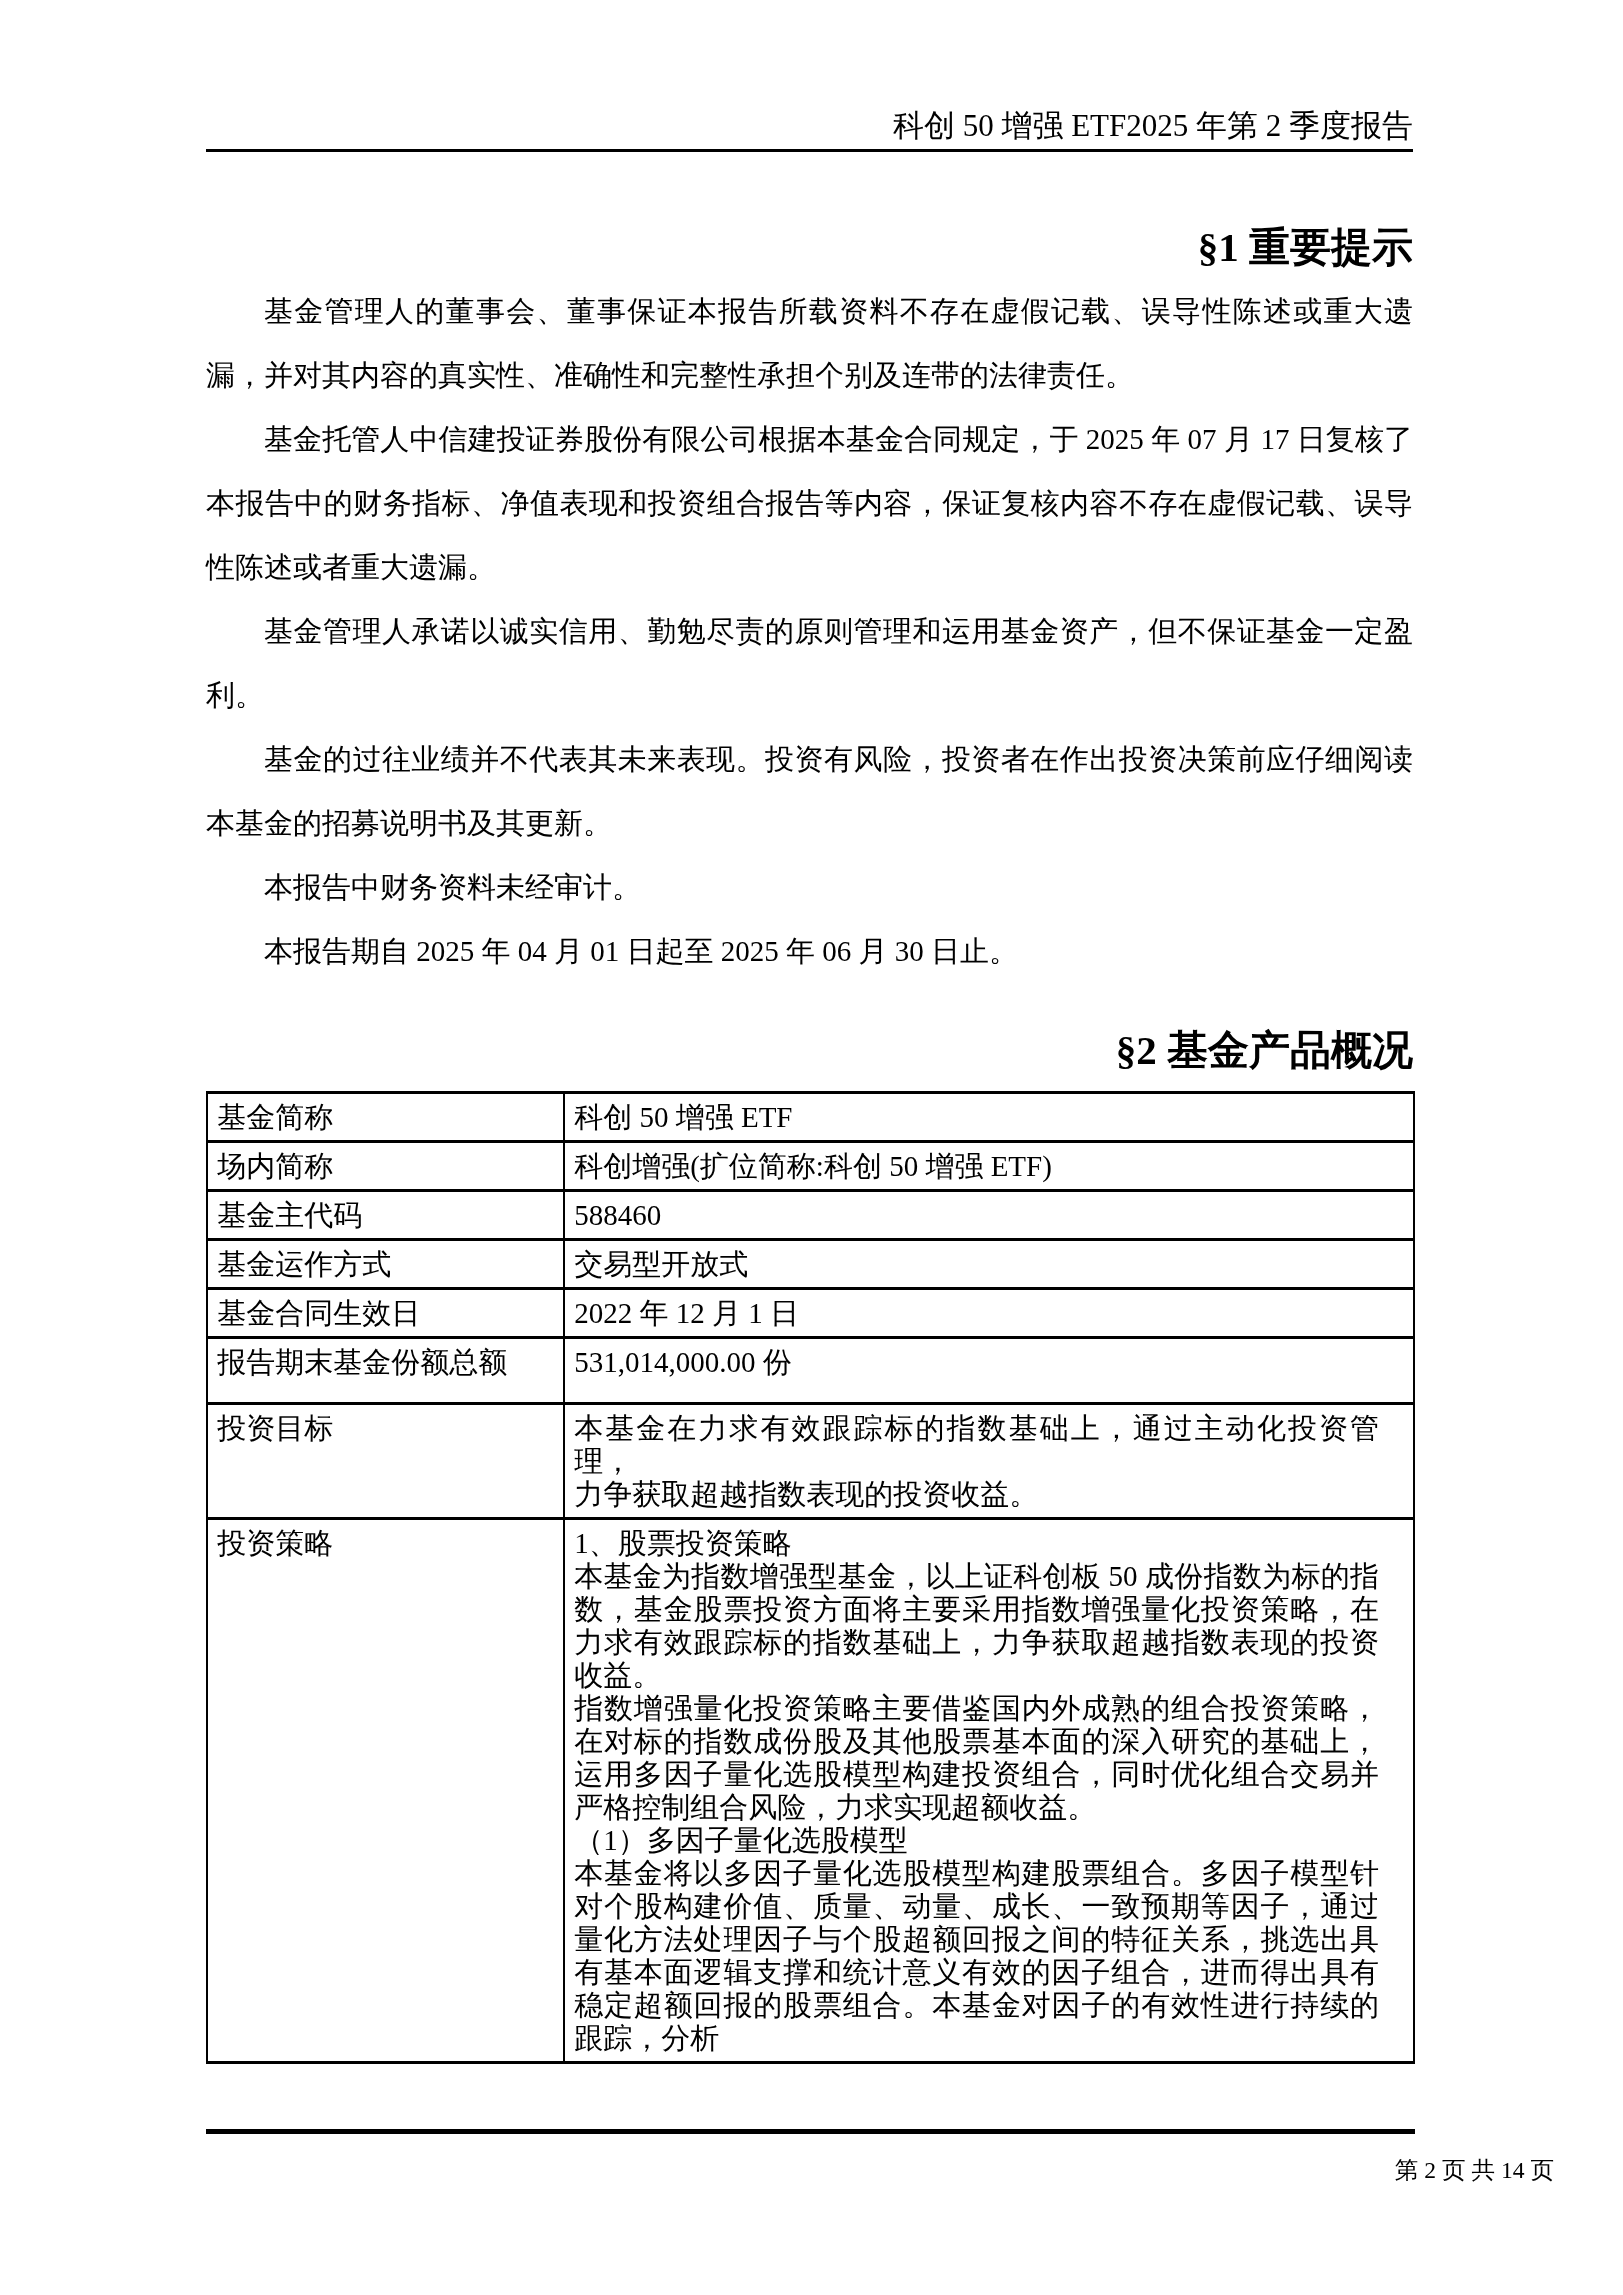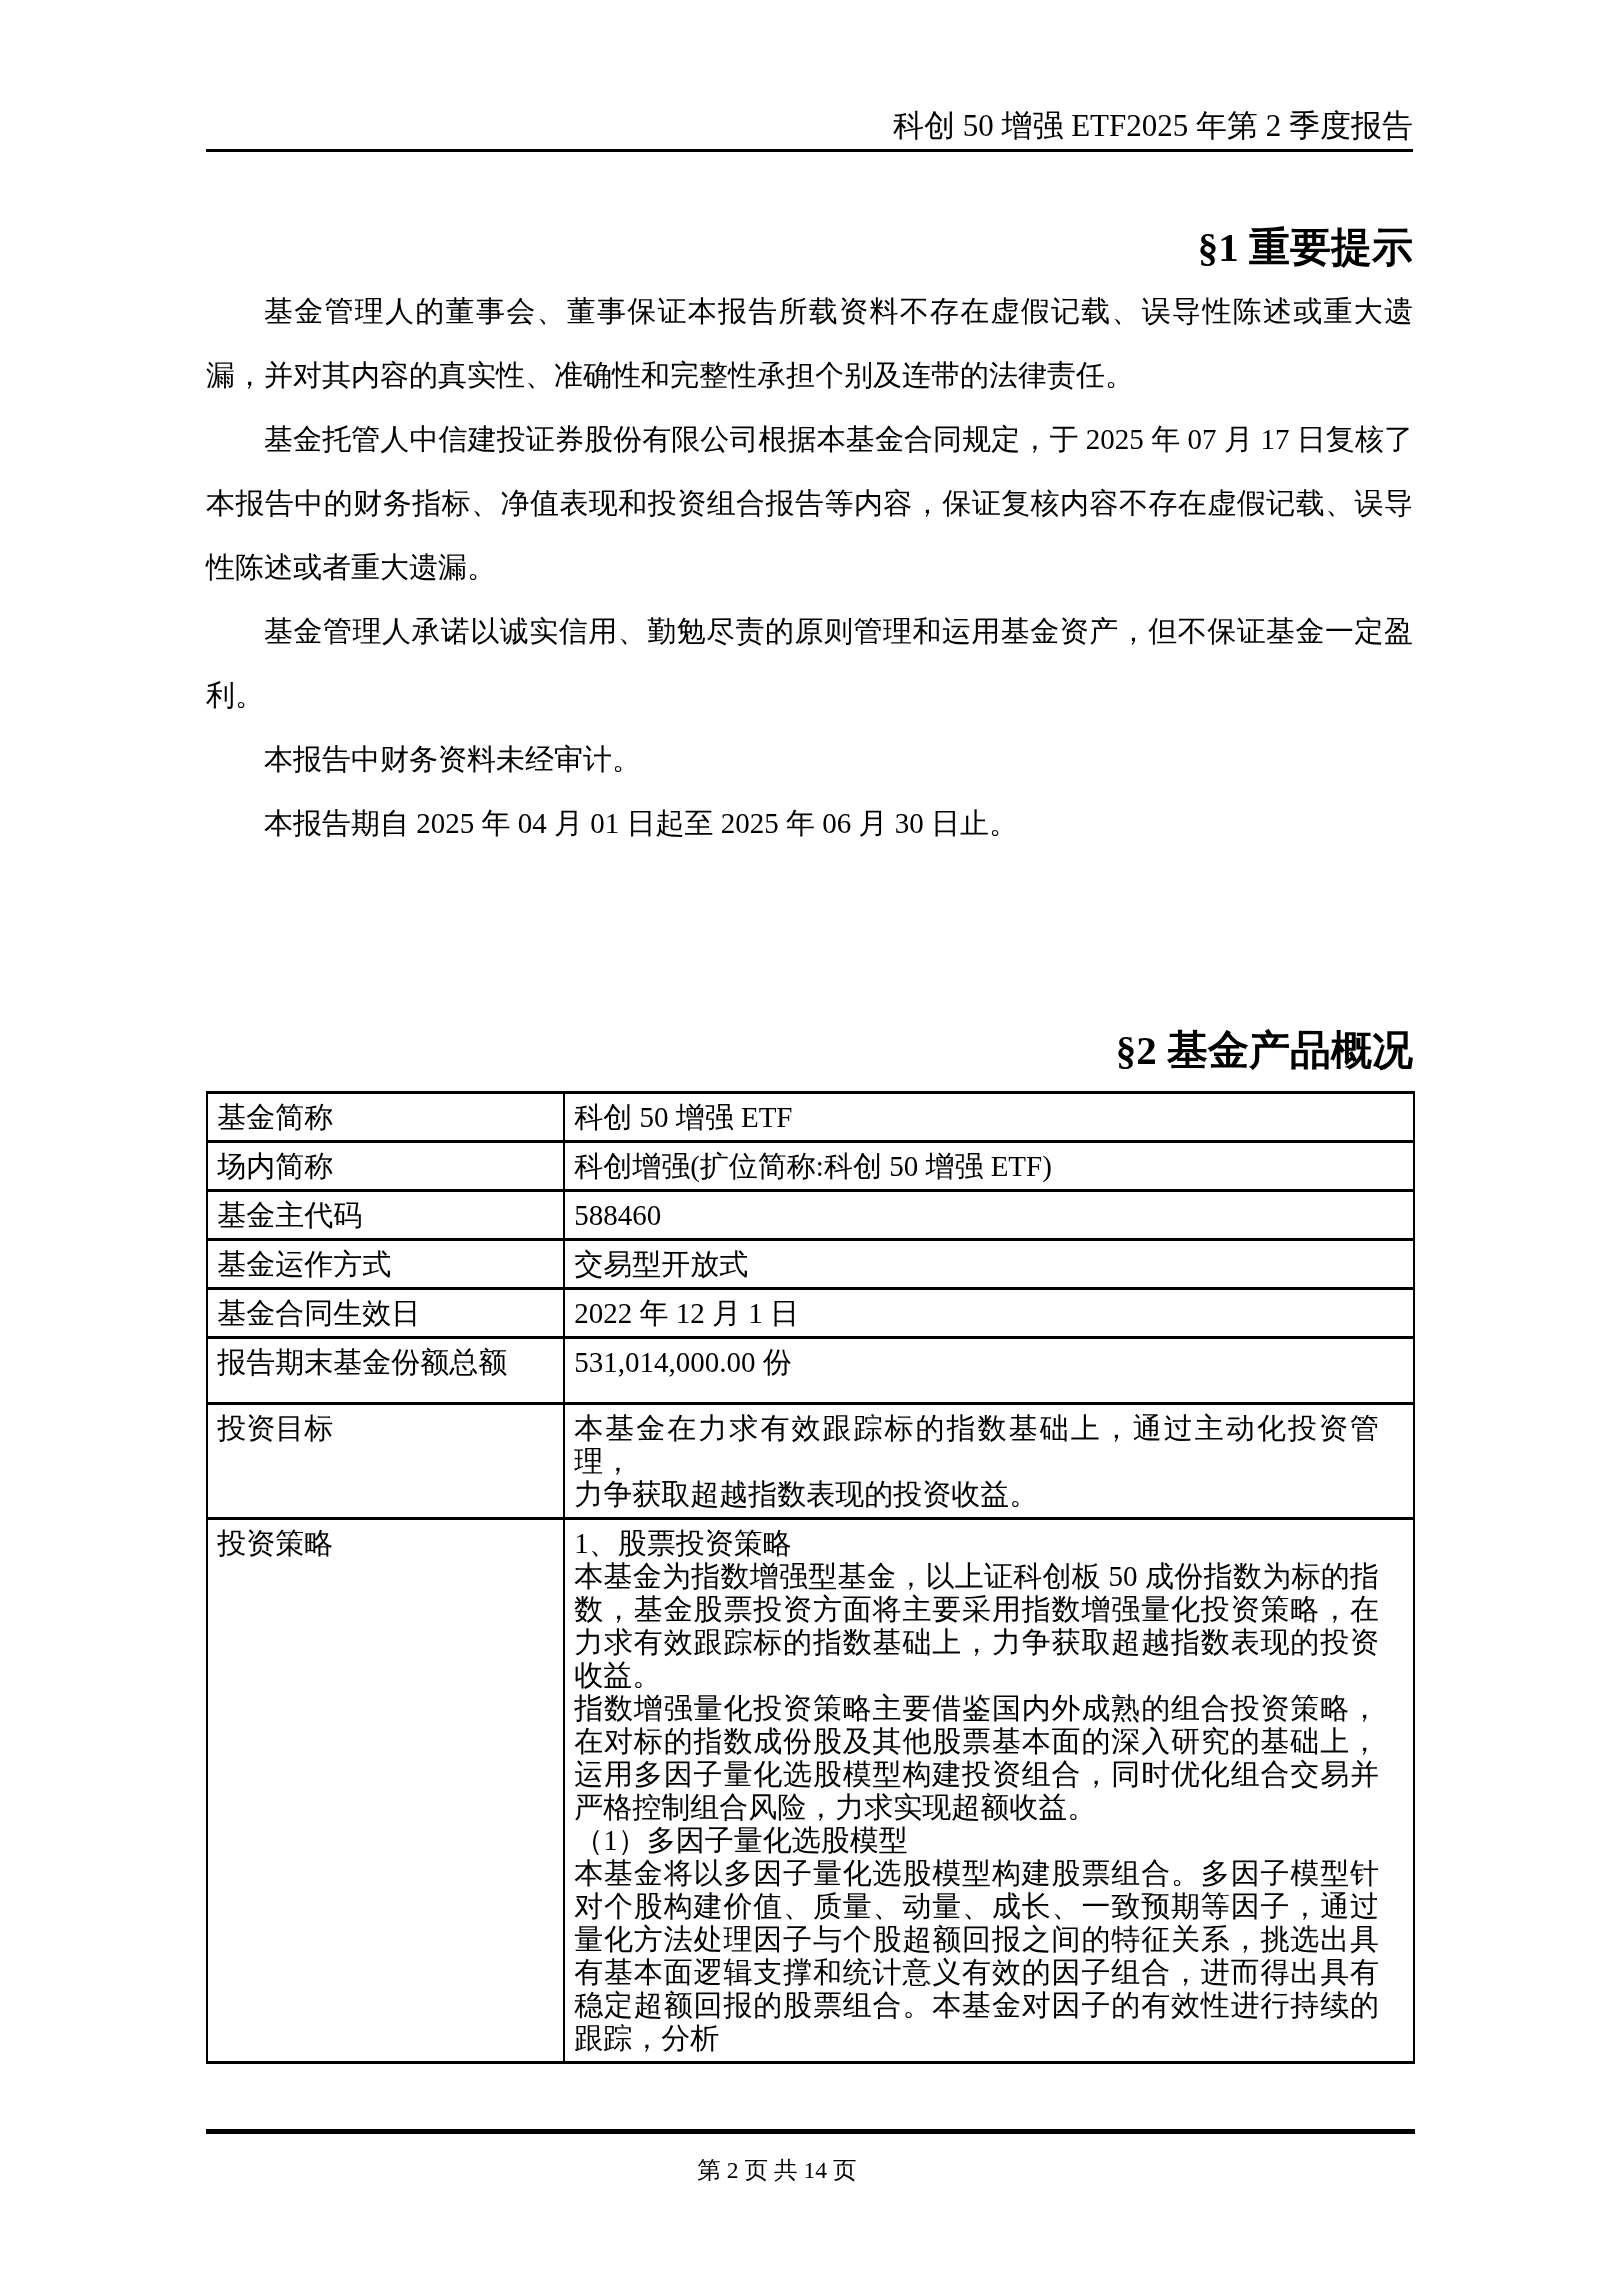--- a/index.html
+++ b/index.html
@@ -90,39 +90,40 @@
     left: 206px;
     width: 1209px;
     height: 5.2px;
     background: #000000;
   }
   .page-footer {
     position: absolute;
     top: 2153px;
     left: 0;
     width: 1554px;
-    text-align: center;
+    text-align: right;
     font-size: 23.6px;
     line-height: 35px;
   }
 </style>
 </head>
 <body>
 
 <div class="page">
 
   <div class="header-text">科创 50 增强 ETF2025 年第 2 季度报告</div>
   <div class="header-rule"></div>
 
   <div class="sec-title sec1-title">§1 重要提示</div>
 
   <div class="body-block">
     <p>基金管理人的董事会、董事保证本报告所载资料不存在虚假记载、误导性陈述或重大遗漏，并对其内容的真实性、准确性和完整性承担个别及连带的法律责任。</p>
     <p>基金托管人中信建投证券股份有限公司根据本基金合同规定，于 2025 年 07 月 17 日复核了本报告中的财务指标、净值表现和投资组合报告等内容，保证复核内容不存在虚假记载、误导性陈述或者重大遗漏。</p>
     <p>基金管理人承诺以诚实信用、勤勉尽责的原则管理和运用基金资产，但不保证基金一定盈利。</p>
+    <p>基金的过往业绩并不代表其未来表现。投资有风险，投资者在作出投资决策前应仔细阅读本基金的招募说明书及其更新。</p>
     <p>本报告中财务资料未经审计。</p>
     <p>本报告期自 2025 年 04 月 01 日起至 2025 年 06 月 30 日止。</p>
   </div>
 
   <div class="sec-title sec2-title">§2 基金产品概况</div>
 
   <div class="table-wrap">
     <table class="fund-table">
       <colgroup>
           <col style="width:357px">

